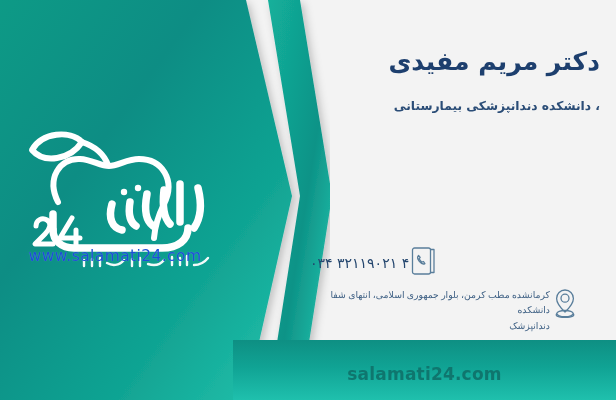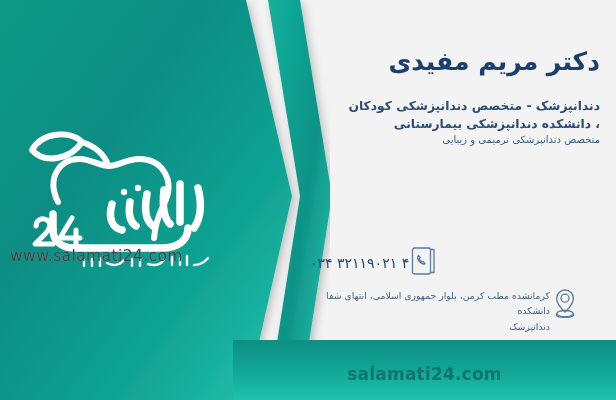--- a/index.html
+++ b/index.html
@@ -18,21 +18,21 @@
   .tealwrap svg{display:block;}
 
   
   .logo{
     position:absolute;left:12px;top:118px;width:215px;height:160px;
     pointer-events:none;
   }
   .logo svg{display:block;}
   .logo-url{
     position:absolute;left:10px;top:247px;width:210px;
-    text-align:left;color:#404040;
+    text-align:center;color:#1d4ed8;
     font-family:"DejaVu Sans","Liberation Sans",sans-serif;
     font-size:15.5px;letter-spacing:.4px;font-weight:400;
     text-shadow:0 0 1px rgba(255,255,255,.35);
   }
 
   
   .content{
     position:absolute;left:300px;top:0;width:316px;height:344px;
     direction:rtl;text-align:right;
   }
@@ -47,21 +47,21 @@
     color:#2b4d77;font-size:12.3px;font-weight:bold;line-height:1.45;
   }
   .sub2{
     position:absolute;right:16px;top:133px;width:290px;
     color:#3a5d85;font-size:10px;line-height:1.4;
   }
 
   
   .row{position:absolute;right:14px;display:flex;align-items:flex-start;
        justify-content:flex-end;gap:2px;width:292px;}
-  .row .txt{color:#2f5277;text-align:right;}
+  .row .txt{color:#2f5277;text-align:right;font-family:Liberation Serif, serif;}
   .ico{flex:0 0 auto;width:26px;height:30px;opacity:.85;}
   .ico svg{display:block;}
 
   .row-phone{top:246px;align-items:center;}
   .row-phone .txt{font-size:14px;letter-spacing:1px;color:#24466e;
                   font-family:"DejaVu Sans","Liberation Sans",sans-serif;
                   padding-top:3px;}
   .row-addr{top:288px;}
   .row-addr .txt{font-size:9.3px;line-height:1.65;max-width:240px;color:#3d5f83;}
 
@@ -152,25 +152,23 @@
     </svg>
   </div>
 
   <div class="logo-url">www.salamati24.com</div>
 
   <div class="content">
 
     <div class="title">دکتر مریم  مفیدی</div>
 
     <div class="sub1">
-      <div>دندانپزشک - متخصص دندانپزشکی کودکان</div>
       <div>، دانشکده دندانپزشکی بیمارستانی</div>
     </div>
 
-    <div class="sub2">متخصص دندانپزشکی ترمیمی و زیبایی</div>
 
     <div class="row row-phone">
       <span class="ico">
         <svg width="26" height="30" viewBox="0 0 26 30" xmlns="http://www.w3.org/2000/svg" fill="none" stroke="#3f6a8c" stroke-width="1.3" stroke-linejoin="round">
           <rect x="1.5" y="2" width="18" height="26" rx="2"></rect>
           <path d="M19.5,3.5 L23,3.5 L23,26.5 L19.5,26.5"></path>
           <path d="M7.5,9.5 c-1.3,1.3 -1,3.6 0.8,5.8 c1.8,2.2 4.1,3.2 5.6,2.3
                    l-1.4,-2.1 -1.8,0.6 -2.6,-3.2 1.1,-1.5 z"></path>
         </svg>
       </span>

